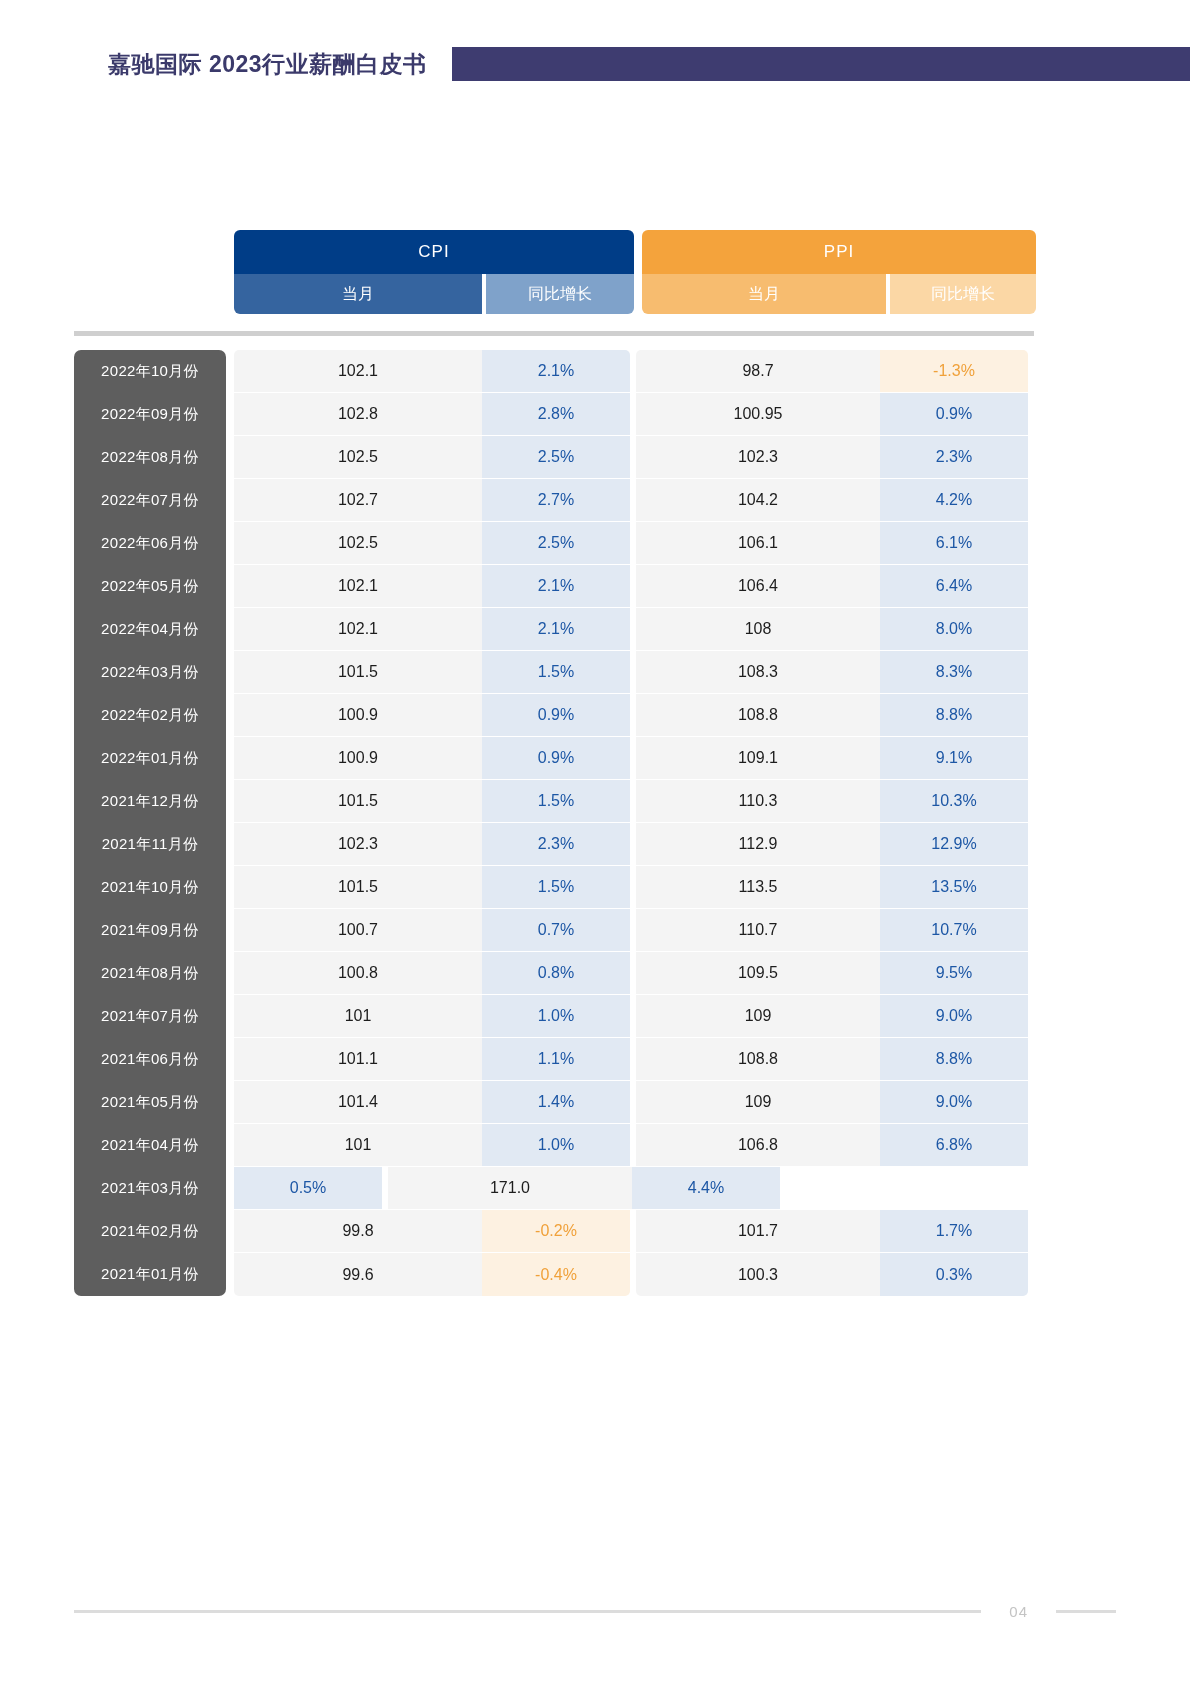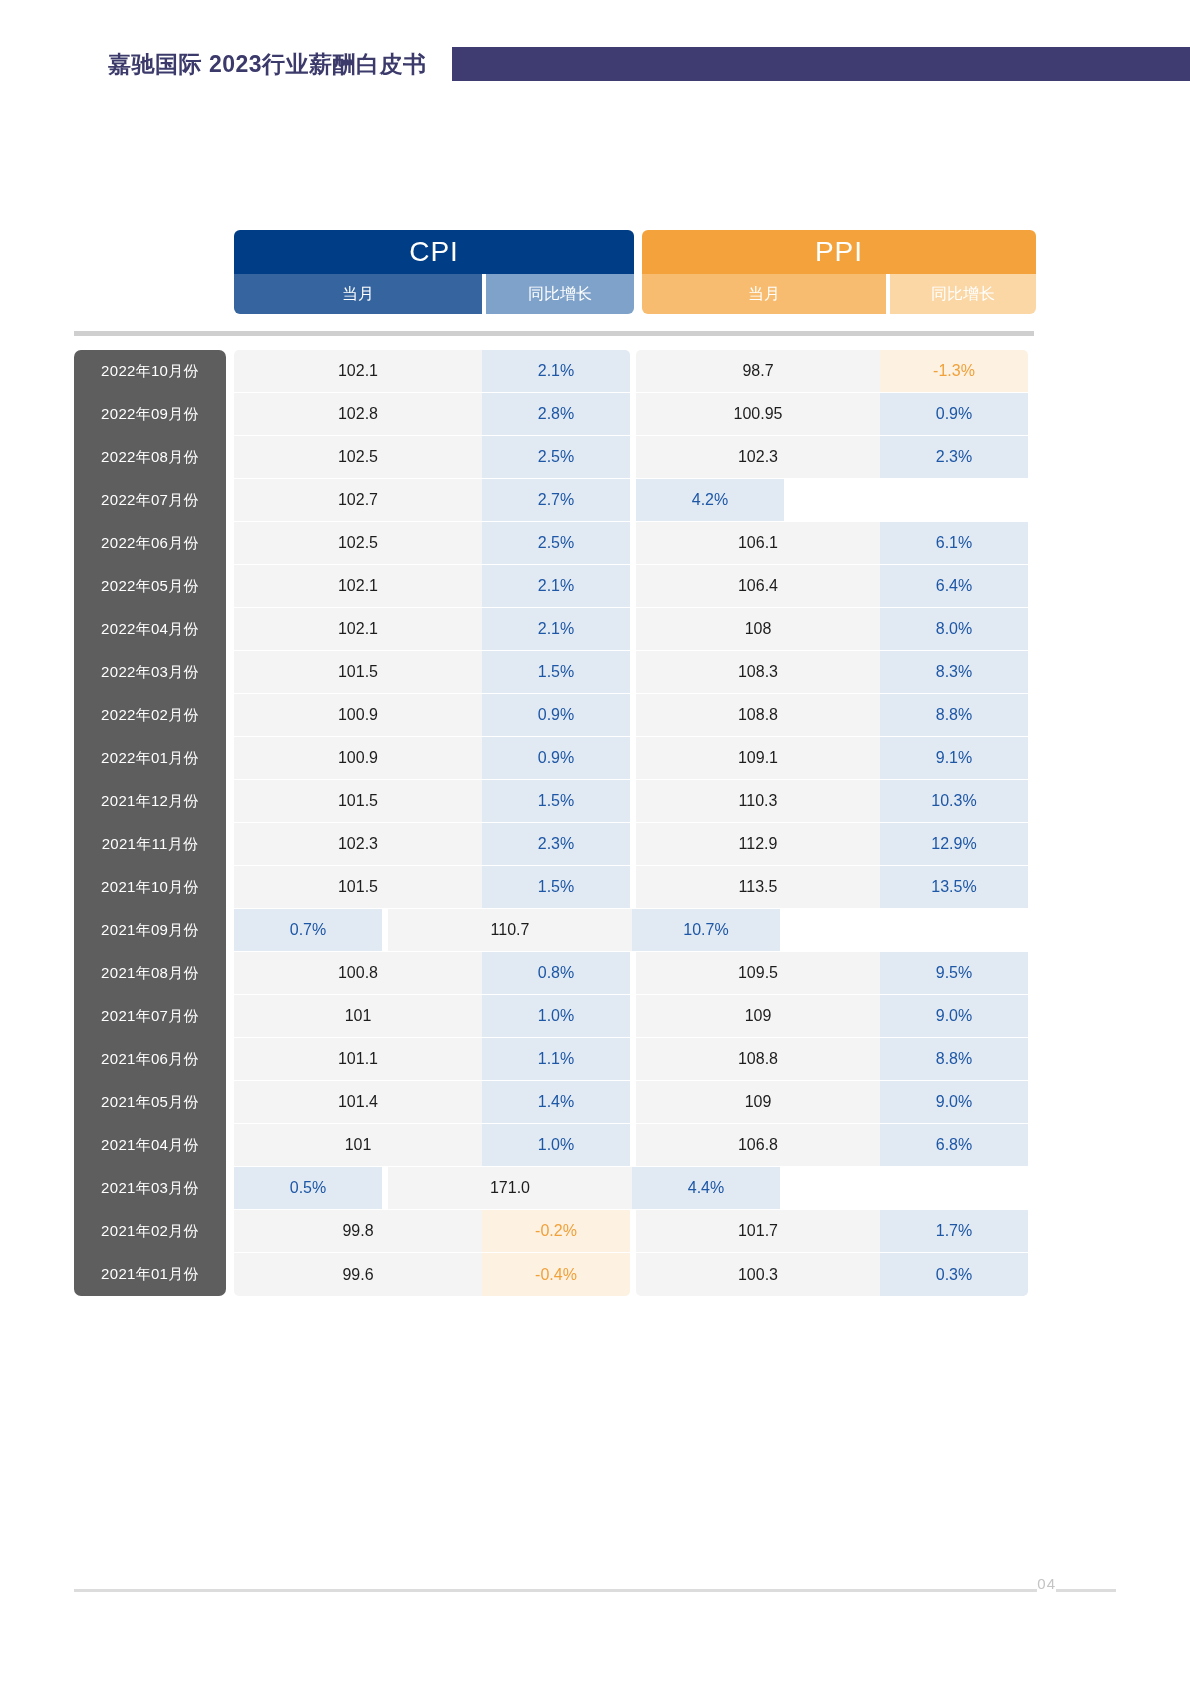--- a/index.html
+++ b/index.html
@@ -68,21 +68,21 @@
   }
   .head-group.cpi { width: 400px; margin-left: 2px; }
   .head-group.ppi { width: 394px; margin-left: 8px; }
 
   .group-title {
     height: 44px;
     display: flex;
     align-items: center;
     justify-content: center;
     color: #ffffff;
-    font-size: 28px;
+    font-size: 17px;
     letter-spacing: 1px;
     border-radius: 6px 6px 0 0;
     text-align: right;
   }
   .group-title.cpi { background: #003d87; }
   .group-title.ppi { background: #f4a33c; }
 
   .sub-row { display: flex; height: 40px; gap: 4px; }
   .sub-cell {
     display: flex;
@@ -162,25 +162,25 @@
   .row:first-child .c-ppi-pct { border-radius: 0 5px 0 0; }
   .row:last-child  .c-cpi-val { border-radius: 0 0 0 5px; border-bottom: none; }
   .row:last-child  .c-cpi-pct { border-radius: 0 0 5px 0; border-bottom: none; }
   .row:last-child  .c-ppi-val { border-radius: 0 0 0 5px; border-bottom: none; }
   .row:last-child  .c-ppi-pct { border-radius: 0 0 5px 0; border-bottom: none; }
 
   
   .footer {
     position: absolute;
     left: 74px;
-    bottom: 92px;
+    bottom: 64px;
     width: 1042px;
     display: flex;
-    align-items: flex-end;
-    gap: 0;
+    align-items: center;
+    gap: 28px;
   }
   .footer-line { height: 3px; background: #dcdcdc; }
   .footer-line.long { flex: 1; }
   .footer-line.short { width: 60px; }
   .footer-page {
     font-size: 15px;
     color: #c4c4c4;
     letter-spacing: 1px;
   }
 </style>
@@ -245,20 +245,21 @@
           <div class="gap-mid"></div>
           <div class="c-val c-ppi-val">102.3</div>
           <div class="c-pct c-ppi-pct">2.3%</div>
         </div>
         <div class="row">
           <div class="c-month">2022年07月份</div>
           <div class="gap-a"></div>
           <div class="c-val c-cpi-val">102.7</div>
           <div class="c-pct c-cpi-pct">2.7%</div>
           <div class="gap-mid"></div>
+          <div class="c-val c-ppi-val">104.2</div>
           <div class="c-pct c-ppi-pct">4.2%</div>
         </div>
         <div class="row">
           <div class="c-month">2022年06月份</div>
           <div class="gap-a"></div>
           <div class="c-val c-cpi-val">102.5</div>
           <div class="c-pct c-cpi-pct">2.5%</div>
           <div class="gap-mid"></div>
           <div class="c-val c-ppi-val">106.1</div>
           <div class="c-pct c-ppi-pct">6.1%</div>
@@ -331,20 +332,21 @@
           <div class="gap-a"></div>
           <div class="c-val c-cpi-val">101.5</div>
           <div class="c-pct c-cpi-pct">1.5%</div>
           <div class="gap-mid"></div>
           <div class="c-val c-ppi-val">113.5</div>
           <div class="c-pct c-ppi-pct">13.5%</div>
         </div>
         <div class="row">
           <div class="c-month">2021年09月份</div>
           <div class="gap-a"></div>
+          <div class="c-val c-cpi-val">100.7</div>
           <div class="c-pct c-cpi-pct">0.7%</div>
           <div class="gap-mid"></div>
           <div class="c-val c-ppi-val">110.7</div>
           <div class="c-pct c-ppi-pct">10.7%</div>
         </div>
         <div class="row">
           <div class="c-month">2021年08月份</div>
           <div class="gap-a"></div>
           <div class="c-val c-cpi-val">100.8</div>
           <div class="c-pct c-cpi-pct">0.8%</div>

